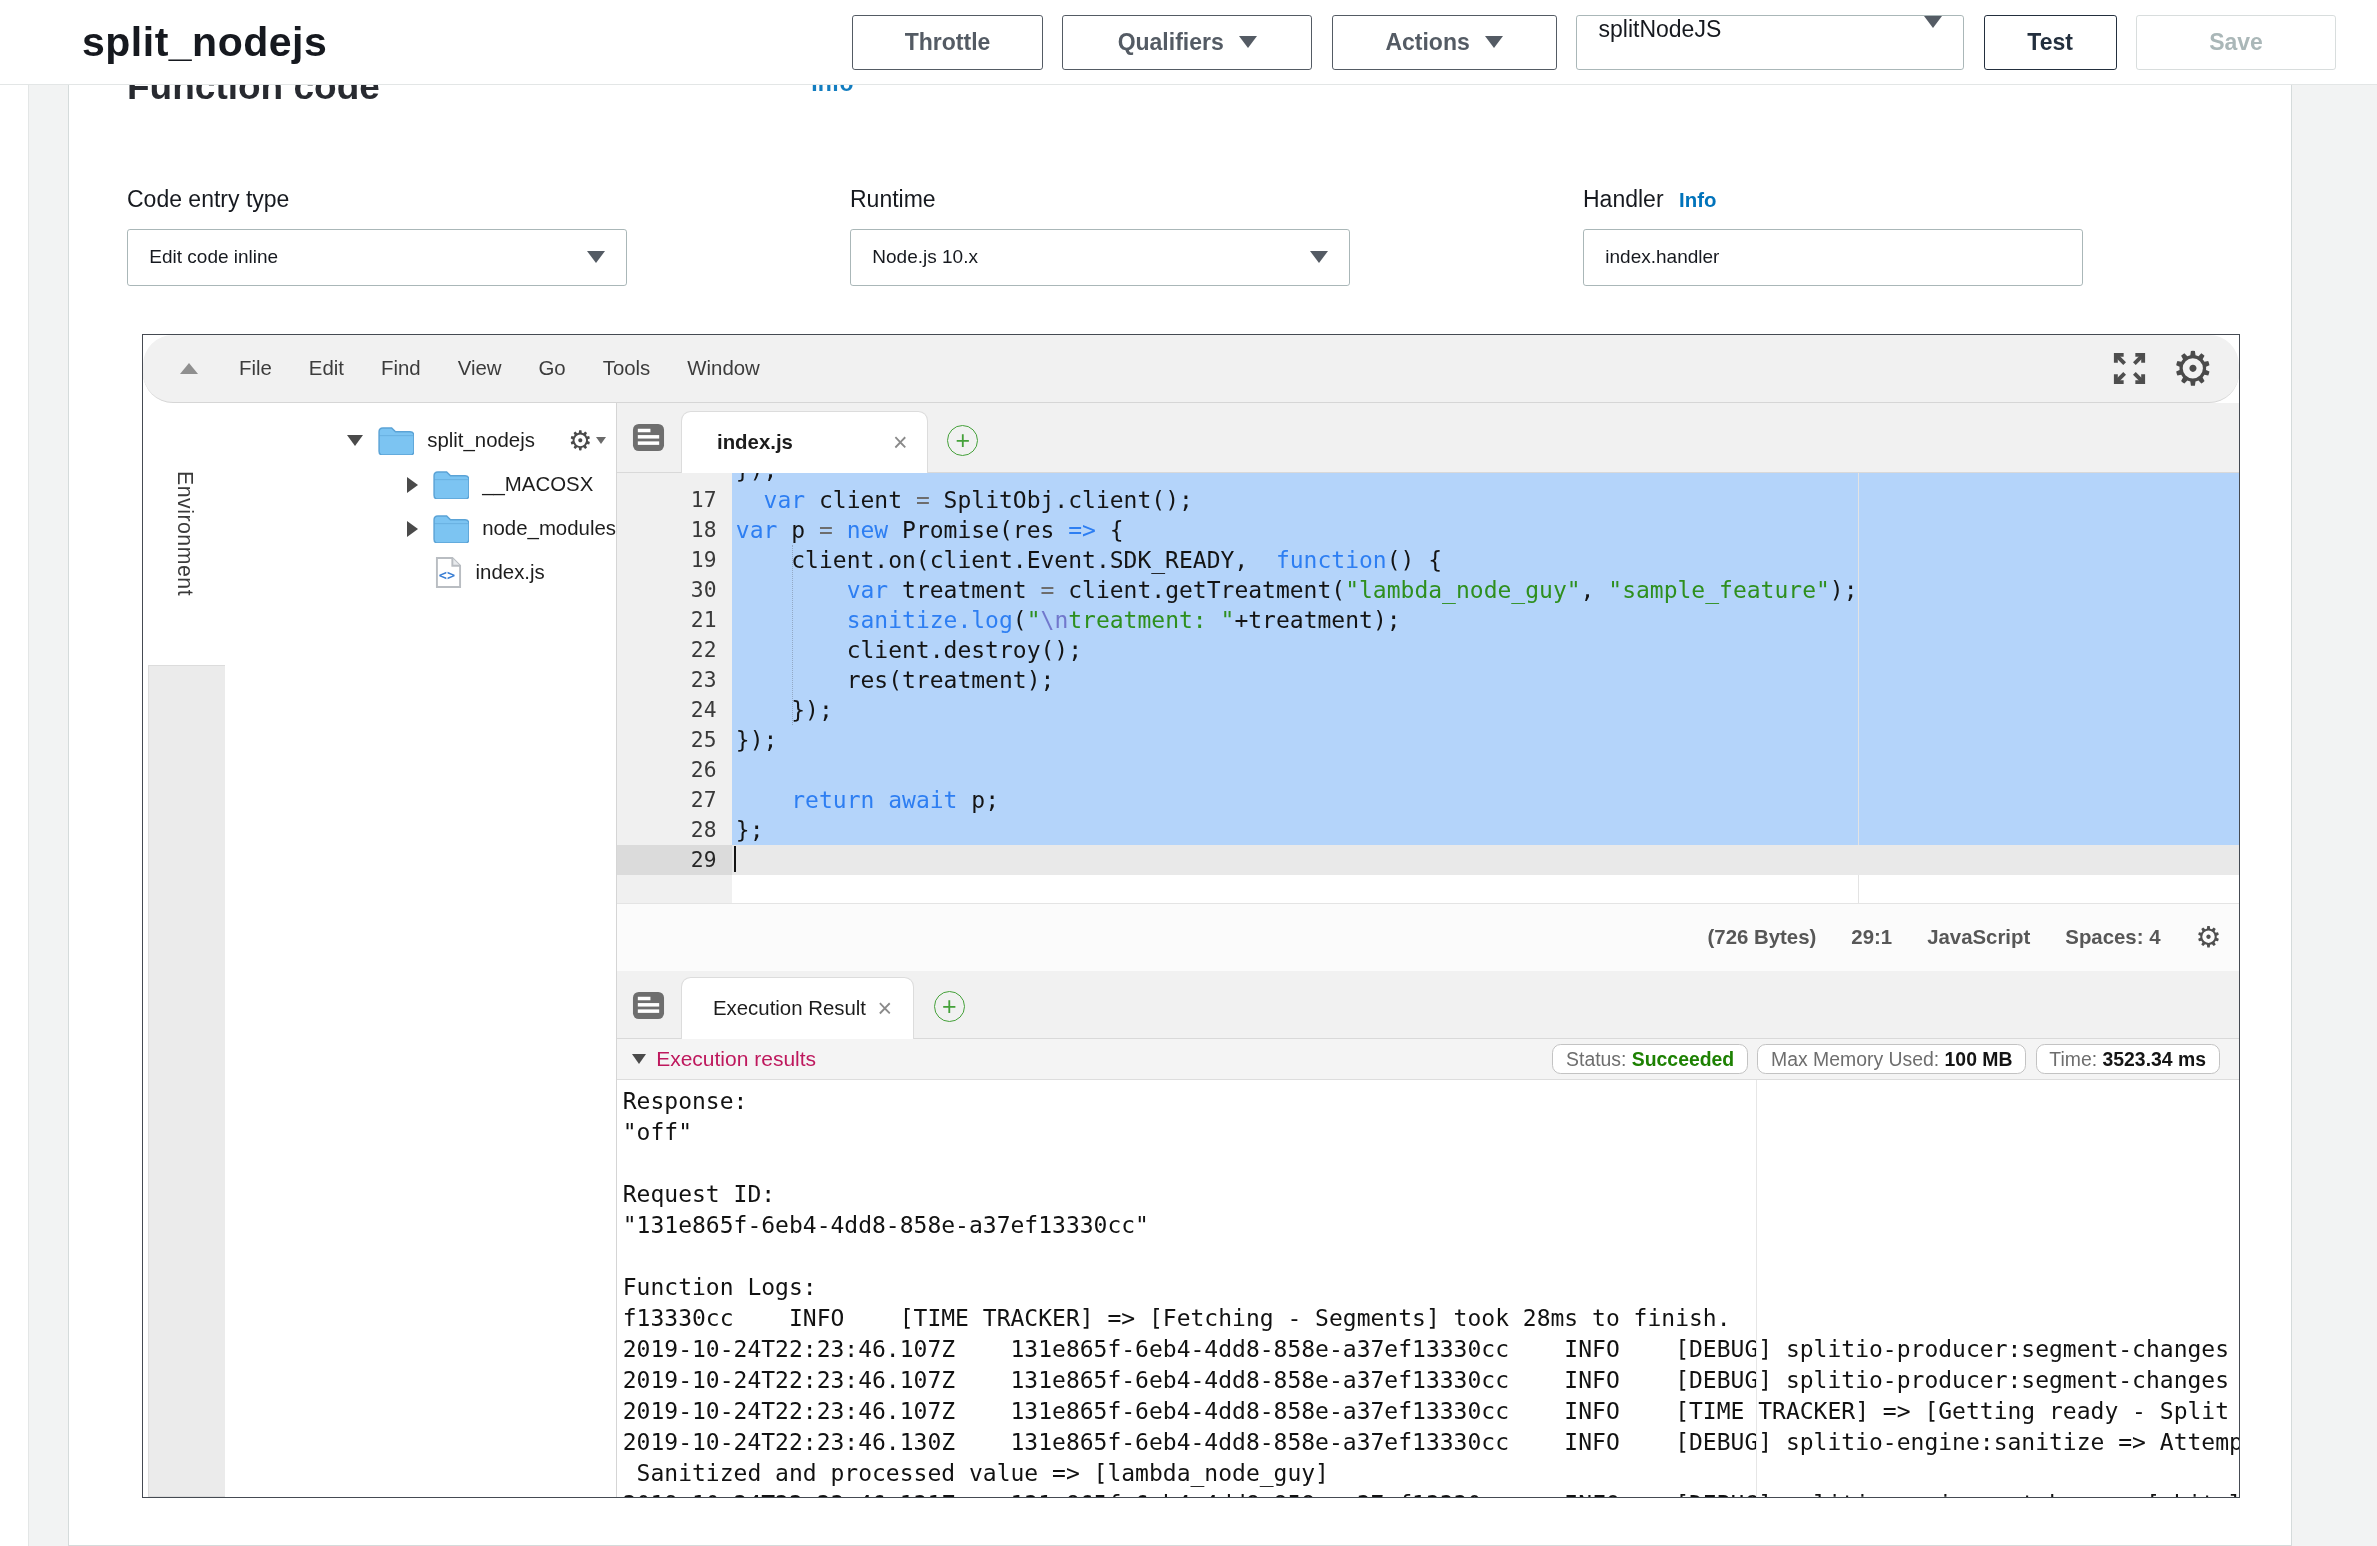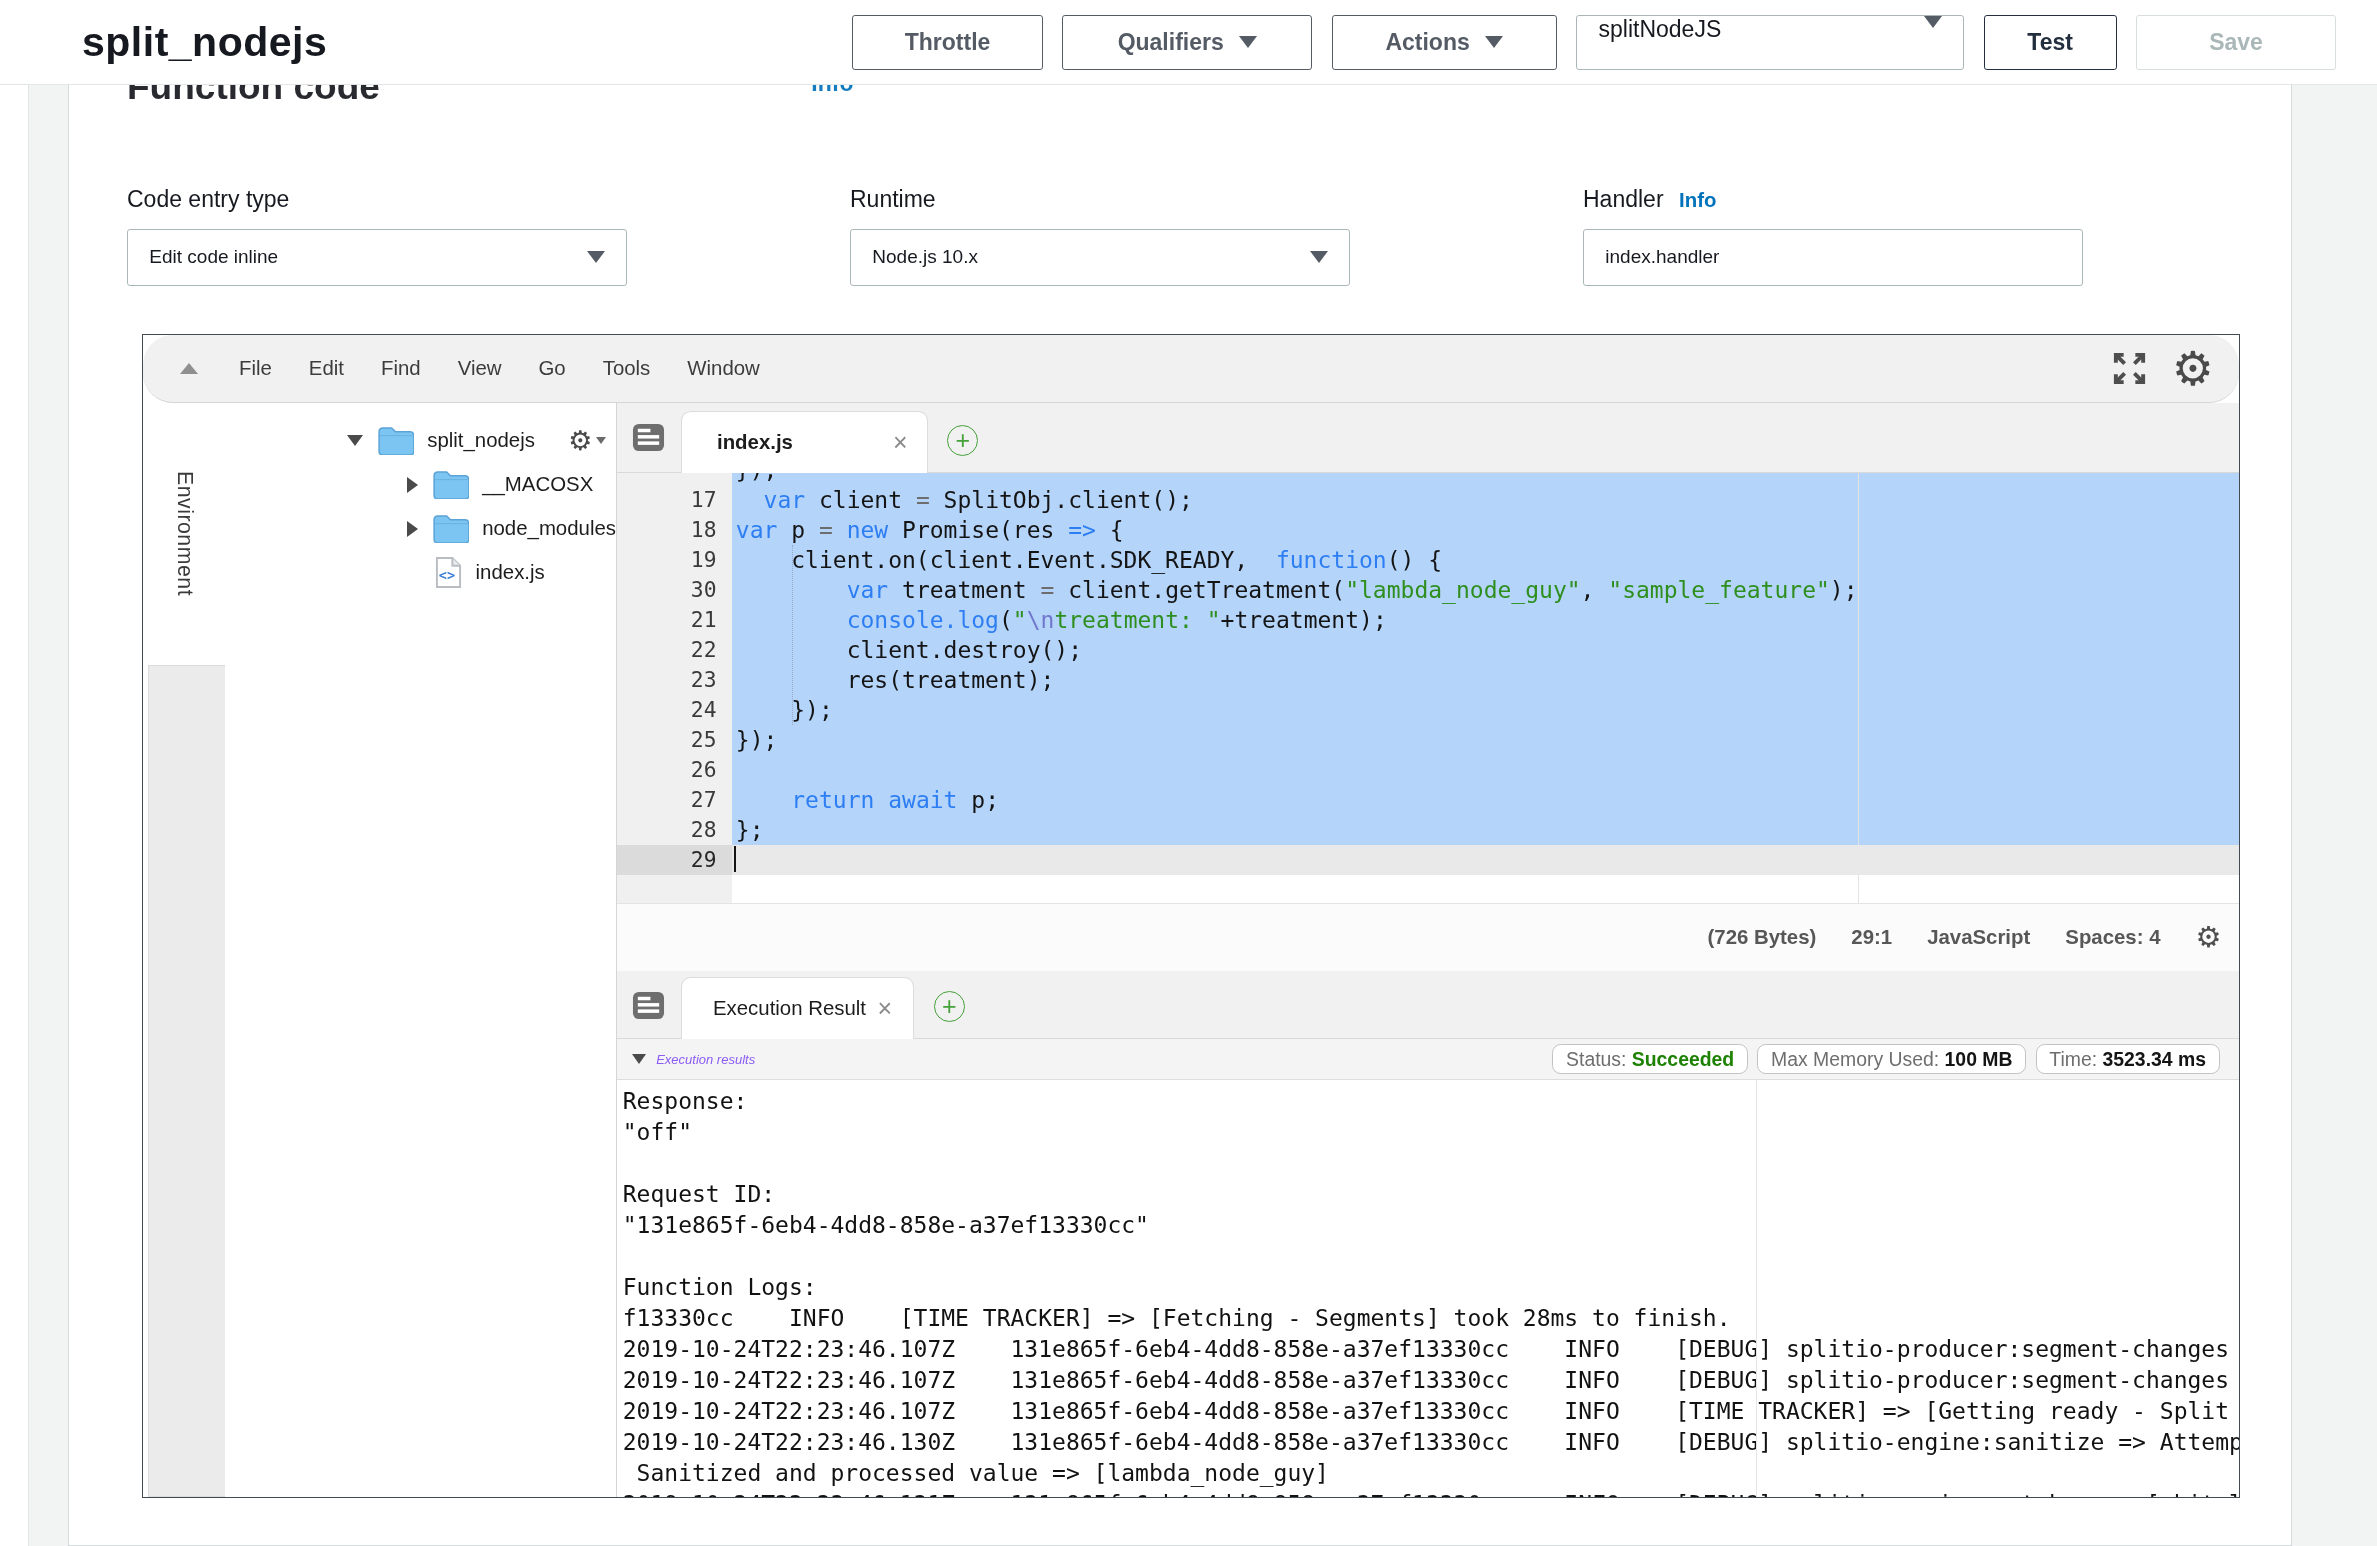--- a/index.html
+++ b/index.html
@@ -100,21 +100,21 @@
 
   
   .status-bar { flex:0 0 68px; background:#fbfbfb; border-top:1px solid #e4e4e4; display:flex; align-items:center;
     justify-content:flex-end; gap:35px; padding-right:17.5px; font-size:20.4px; font-weight:700; color:#575757; }
   .status-bar span { cursor:default; }
 
   
   .exec-tabbar { flex:0 0 68px; }
   .exec-header { flex:0 0 41px; background:#f4f4f4; border-bottom:1px solid #ddd; display:flex; align-items:center; padding:0 19.4px 0 15.5px; }
   .exec-tri { width:0; height:0; border-left:7.8px solid transparent; border-right:7.8px solid transparent; border-top:10.7px solid #4a4a4a; margin-right:9.7px; cursor:pointer; }
-  .exec-title { font-size:13px; color:#8b5cf6;font-style:italic; }
+  .exec-title { font-size:21px; color:#be185d; }
   .badges { margin-left:auto; display:flex; gap:9.7px; }
   .badge { background:#fff; border:1px solid #c3c3c3; border-radius:8.7px; padding:2.9px 12.6px; font-size:19.4px; color:#6e6e6e; white-space:nowrap; }
   .badge b { color:#141414; font-weight:700; }
   .badge b.succ { color:#1d8102; }
   .log-area { flex:1; position:relative; overflow:hidden; background:#fff; padding:5.8px 0 0 5.8px;
     font-family:"DejaVu Sans Mono", monospace; font-size:23px; color:#121212; }
   .log-line { height:31px; line-height:31px; white-space:pre; }
   .log-print-margin { position:absolute; left:1139px; top:0; bottom:0; width:1px; background:#e6e6e6; }
 </style>
 </head>
@@ -290,21 +290,21 @@
           <div class="code-area" id="code">
             <div class="partial-line">
                 <span>});</span>
               </div>
             <div class="indent-guide"></div>
             <div class="print-margin"></div>
           <div class="code-line selected"><span>  </span><span class="k">var</span><span> client </span><span class="o">=</span><span> SplitObj.client();</span></div>
               <div class="code-line selected"><span class="k">var</span><span> p </span><span class="o">=</span><span> </span><span class="k">new</span><span> Promise(res </span><span class="k">=&gt;</span><span> {</span></div>
               <div class="code-line selected"><span>    client.on(client.Event.SDK_READY,  </span><span class="k">function</span><span>() {</span></div>
               <div class="code-line selected"><span>        </span><span class="k">var</span><span> treatment </span><span class="o">=</span><span> client.getTreatment(</span><span class="s">"lambda_node_guy"</span><span>, </span><span class="s">"sample_feature"</span><span>);</span></div>
-              <div class="code-line selected"><span>        </span><span class="k">console.log</span><span>(</span><span class="s">"</span><span class="e">\n</span><span class="s">treatment: "</span><span>+treatment);</span></div>
+              <div class="code-line selected"><span>        </span><span class="k">sanitize.log</span><span>(</span><span class="s">"</span><span class="e">\n</span><span class="s">treatment: "</span><span>+treatment);</span></div>
               <div class="code-line selected"><span>        client.destroy();</span></div>
               <div class="code-line selected"><span>        res(treatment);</span></div>
               <div class="code-line selected"><span>    });</span></div>
               <div class="code-line selected"><span>});</span></div>
               <div class="code-line selected"></div>
               <div class="code-line selected"><span>    </span><span class="k">return</span><span> </span><span class="k">await</span><span> p;</span></div>
               <div class="code-line selected"><span>};</span></div>
               <div class="code-line active-line"><span class="cursor"></span></div>
             </div>
         </div>

